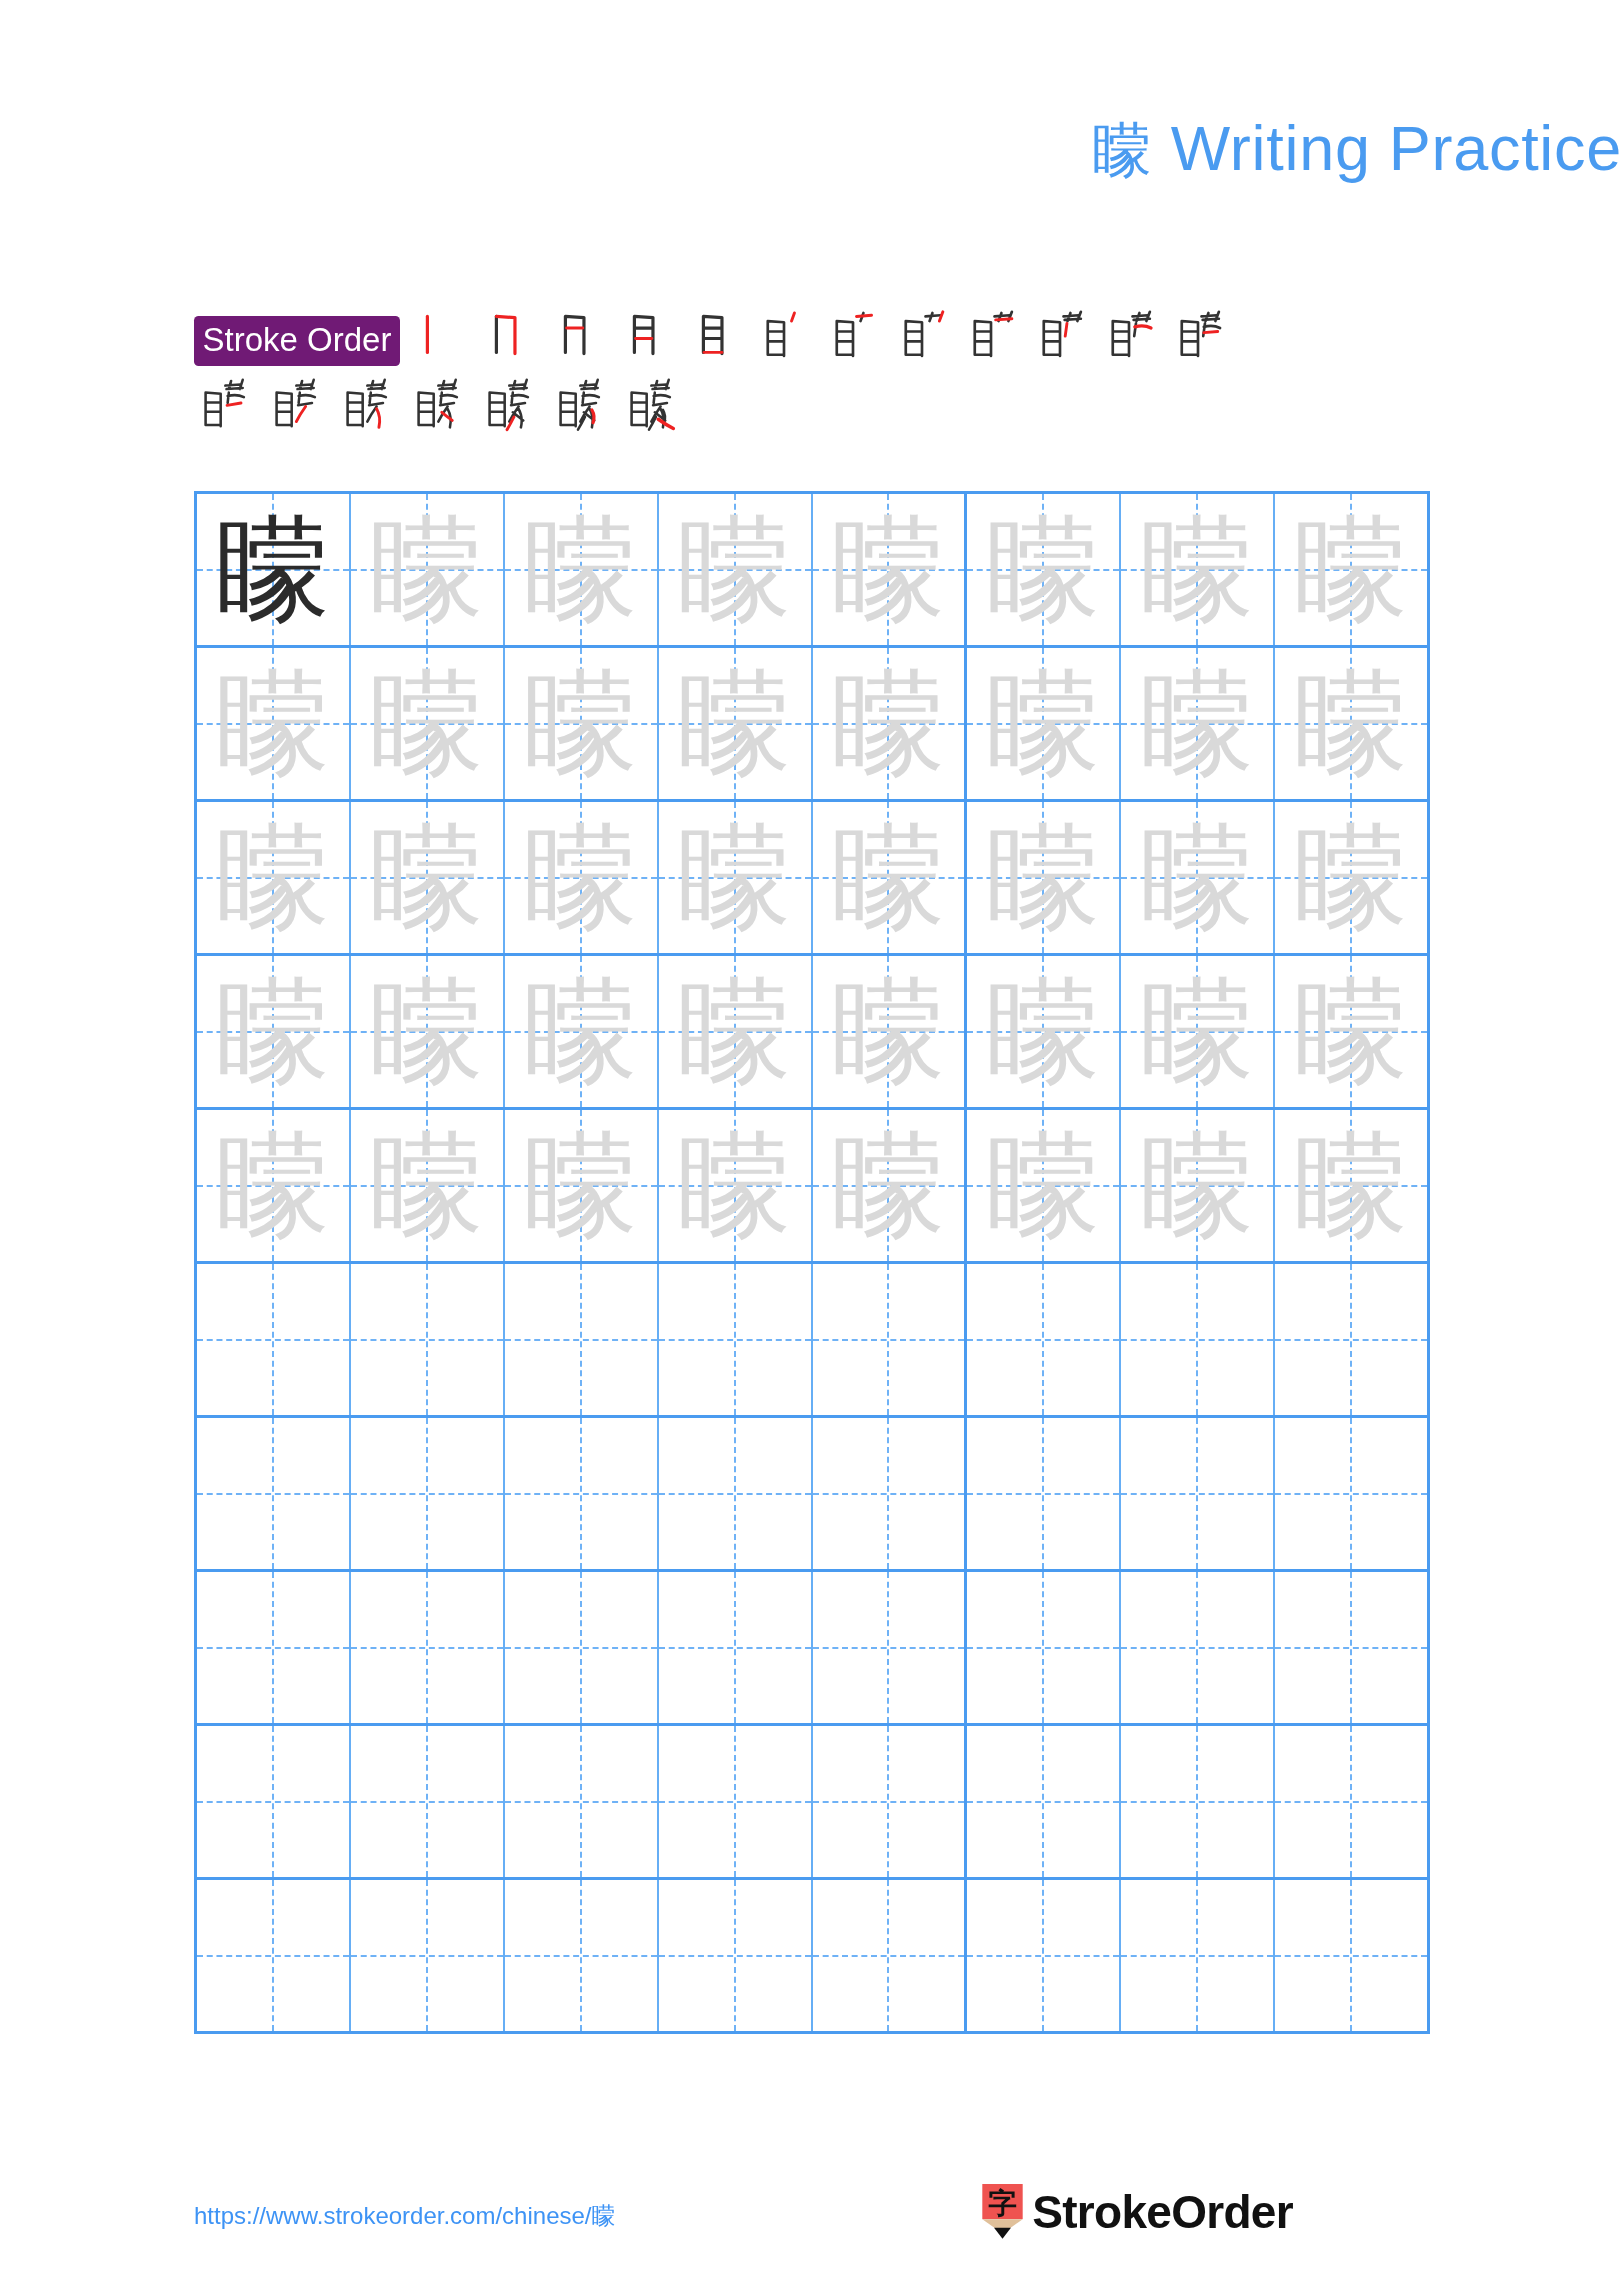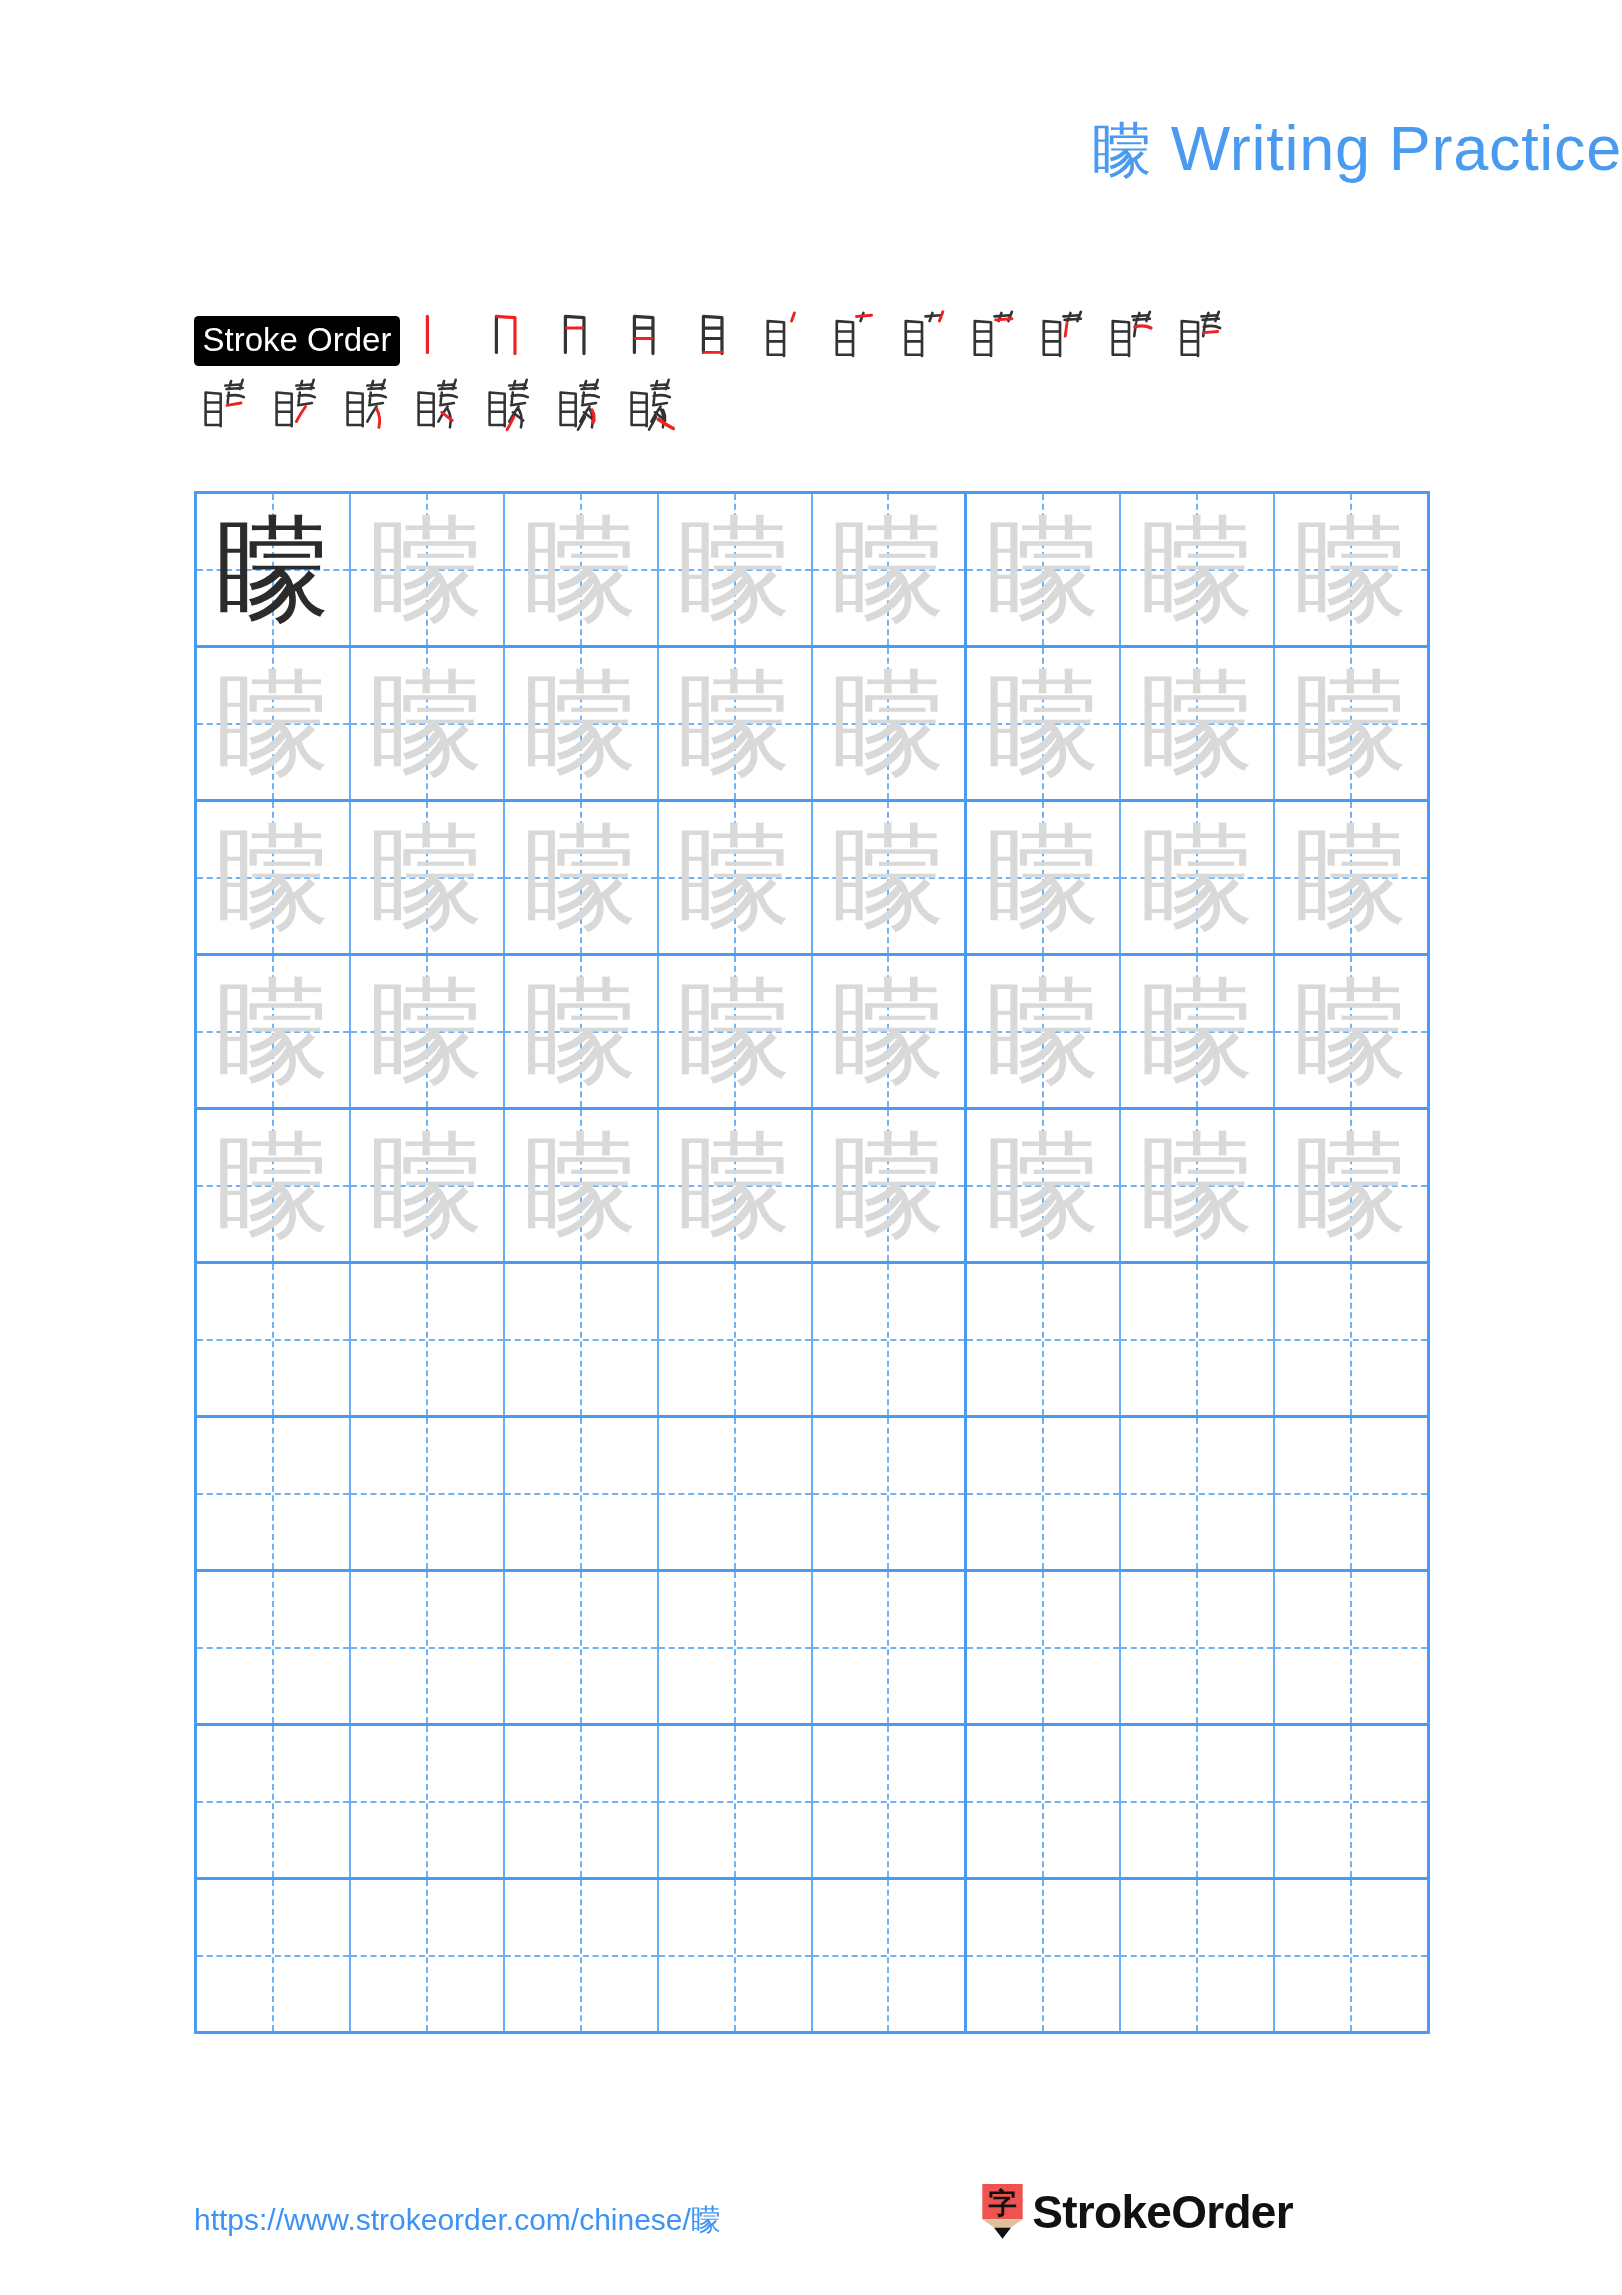--- a/index.html
+++ b/index.html
@@ -41,21 +41,21 @@
     top: 302px;
     width: 1243px;
   }
   .so-row {
     display: flex;
     align-items: flex-end;
     height: 64px;
   }
   #stroke-order-badge {
     display: inline-block;
-    background: #000000;
+    background: #701a75;
     color: #ffffff;
     border-radius: 4.6px;
     font-size: 33px;
     line-height: 1;
     padding: 7.2px 8.5px 9.8px 8.5px;
     white-space: nowrap;
     margin-right: 10.5px;
     box-sizing: border-box;
   }
   .stroke-step {
@@ -145,21 +145,21 @@
     user-select: none;
   }
   .cell-char.solid { color: #2b2b2b; }
   .cell-char.trace { color: #d9d9d9; }
 
   
   #footer-url {
     position: absolute;
     left: 194px;
     top: 2200px;
-    font-size: 30px;
+    font-size: 24px;
     color: #3d93f5;
     white-space: nowrap;
   }
   #brand {
     position: absolute;
     left: 982px;
     top: 2184px;
     display: flex;
     align-items: center;
     white-space: nowrap;

